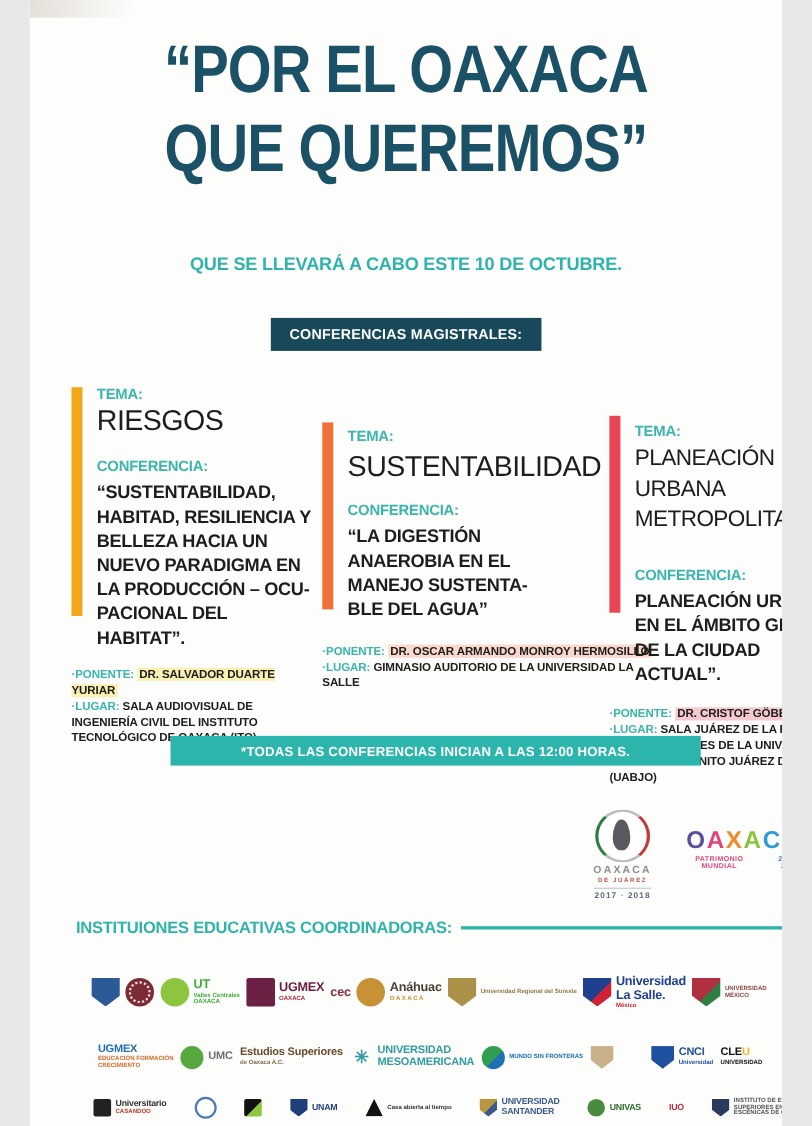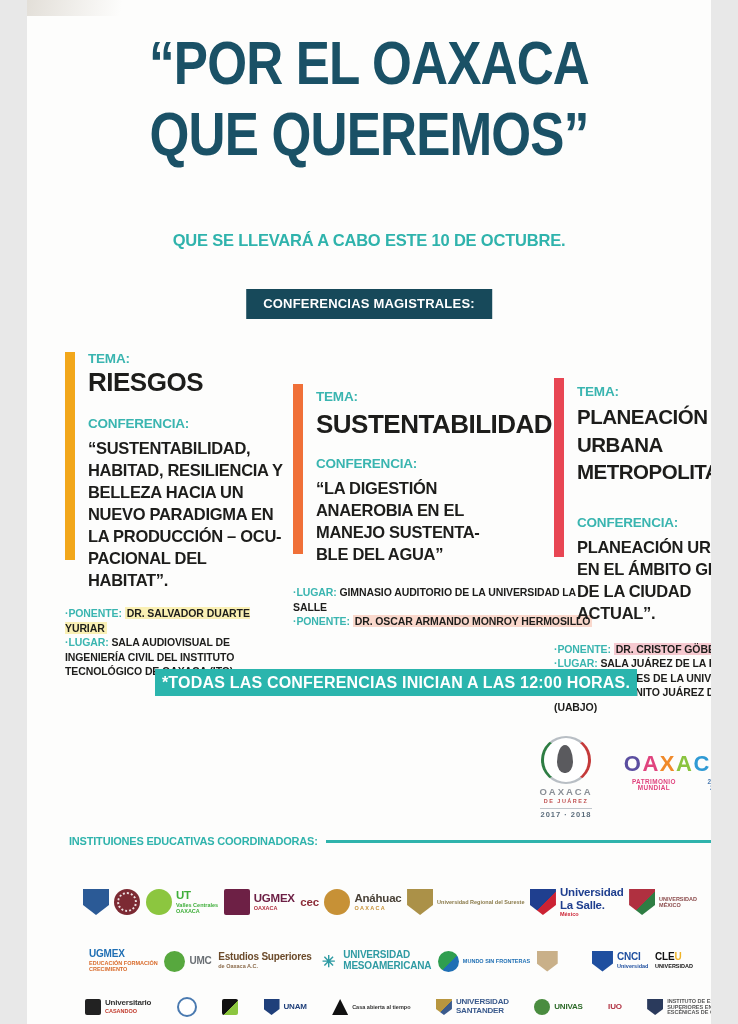--- a/index.html
+++ b/index.html
@@ -21,39 +21,39 @@
   .conf{position:absolute;width:218px;}
   .conf-1{left:38px;top:352px;}
   .conf-2{left:266px;top:384px;}
   .conf-3{left:527px;top:378px;}
   .conf-main{display:flex;gap:13px;align-items:flex-start;}
   .conf-bar{width:10px;flex:none;}
   .conf-1 .conf-bar{height:208px;}
   .conf-2 .conf-bar{height:170px;}
   .conf-3 .conf-bar{height:179px;}
   .lbl{color:#3ab5b0;font-weight:bold;font-size:13.5px;letter-spacing:-0.2px;line-height:1.1;}
-  .tema{font-weight:bold;font-size:26px;line-height:1.06;letter-spacing:-0.5px;margin-top:2px;white-space:pre-line;}
+  .tema{font-weight:normal;font-size:26px;line-height:1.06;letter-spacing:-0.5px;margin-top:2px;white-space:pre-line;}
   .conf-2 .tema-label{margin-top:6px;}
   .conf-2 .tema{margin-top:6px;}
   .conf-3 .tema-label{margin-top:7px;}
   .conf-3 .tema{font-size:20.5px;line-height:1.35;margin-top:3px;}
   .conf-lbl2{margin-top:21px;}
   .conf-2 .conf-lbl2{margin-top:19px;}
   .conf-3 .conf-lbl2{margin-top:30px;}
   .conf-body{font-weight:bold;font-size:16.5px;line-height:22px;letter-spacing:-0.3px;
              white-space:pre-line;margin-top:5px;}
   .conf-meta{margin-top:15px;font-weight:bold;font-size:10.5px;line-height:14.5px;letter-spacing:-0.1px;}
   .conf-2 .conf-meta{margin-top:20px;width:300px;}
   .conf-3 .conf-meta{margin-top:18px;}
   .meta-label{color:#3ab5b0;}
   .hl{padding:0 2px;}
 
   
   .banner{position:absolute;left:128px;top:669px;width:482px;height:27px;color:#fff;
-          font-weight:bold;font-size:16px;display:flex;align-items:center;justify-content:center;letter-spacing:.2px;}
+          font-weight:bold;font-size:12px;display:flex;align-items:center;justify-content:center;letter-spacing:.2px;}
   .invitation{position:absolute;left:46px;top:731px;color:#1a5166;font-weight:bold;
           font-size:15px;line-height:19.5px;letter-spacing:-0.2px;white-space:pre-line;}
 
   
   .juarez{position:absolute;left:496px;top:736px;width:86px;text-align:center;line-height:1;}
   .juarez-circle{width:44px;height:44px;margin:0 auto;border-radius:50%;position:relative;
           border-top:2px solid #b8bec4;border-bottom:2px solid #b8bec4;
           border-left:3px solid #2e7d43;border-right:3px solid #c43a3a;background:#fff;}
   .juarez-circle::after{content:"";position:absolute;left:13px;top:7px;width:16px;height:28px;
           background:#5a5a5e;border-radius:50% 50% 45% 45%/60% 60% 40% 40%;}
@@ -62,21 +62,21 @@
   .juarez-years{font-size:7.5px;color:#5a6b7a;font-weight:bold;margin-top:3px;display:inline-block;
           border-top:1px solid #c0c6cc;padding-top:2px;letter-spacing:1px;}
   .patrimonio{position:absolute;left:588px;top:753px;width:122px;text-align:center;line-height:1;}
   .patrimonio-word{font-size:22px;font-weight:bold;letter-spacing:1.5px;display:flex;justify-content:center;}
   .patrimonio-sub{display:flex;justify-content:center;gap:6px;font-size:6.4px;font-weight:bold;
           margin-top:4px;letter-spacing:.4px;}
   .p-sub{color:#e0447e;} .p-years{color:#4a7ab0;}
 
   
   .coord{position:absolute;left:42px;top:835px;width:664px;display:flex;align-items:center;gap:8px;}
-  .coord-heading{color:#2fb3ac;font-weight:bold;font-size:11px;letter-spacing:-0.2px;white-space:nowrap;}
+  .coord-heading{color:#2fb3ac;font-weight:bold;font-size:15px;letter-spacing:-0.2px;white-space:nowrap;}
   .coord-rule{flex:1;height:3px;background:#2fb3ac;}
 
   
   .logo-row{position:absolute;display:flex;align-items:center;justify-content:space-between;}
   .logo-row-1{left:56px;top:872px;width:614px;height:60px;}
   .logo-row-2{left:62px;top:938px;width:604px;height:46px;}
   .logo-row-3{left:58px;top:991px;width:650px;height:32px;}
   .logo{display:flex;align-items:center;gap:4px;}
   .logo-text{display:flex;flex-direction:column;line-height:1.08;}
   .logo-label{font-weight:bold;white-space:pre-line;letter-spacing:-0.2px;}
@@ -139,24 +139,24 @@
         <div class="lbl tema-label">TEMA:</div>
         <div class="tema">SUSTENTABILIDAD</div>
         <div class="lbl conf-lbl2">CONFERENCIA:</div>
         <div class="conf-body">“LA DIGESTIÓN
 ANAEROBIA EN EL
 MANEJO SUSTENTA-
 BLE DEL AGUA”</div>
       </div>
     </div>
     <div class="conf-meta">
+      <div><span class="meta-label">·PONENTE:</span>
+        <span class="hl" style="background: rgb(250, 216, 204);">DR. OSCAR ARMANDO MONROY HERMOSILLO</span></div>
       <div><span class="meta-label">·LUGAR:</span>
         <span>GIMNASIO AUDITORIO DE LA UNIVERSIDAD LA SALLE</span></div>
-      <div><span class="meta-label">·PONENTE:</span>
-        <span class="hl" style="background: rgb(250, 216, 204);">DR. OSCAR ARMANDO MONROY HERMOSILLO</span></div>
     </div>
   </div>
 
   <div class="conf conf-3">
     <div class="conf-main">
       <div class="conf-bar" style="background: rgb(232, 70, 83);"></div>
       <div class="conf-content">
         <div class="lbl tema-label">TEMA:</div>
         <div class="tema">PLANEACIÓN URBANA
 METROPOLITANA</div>

